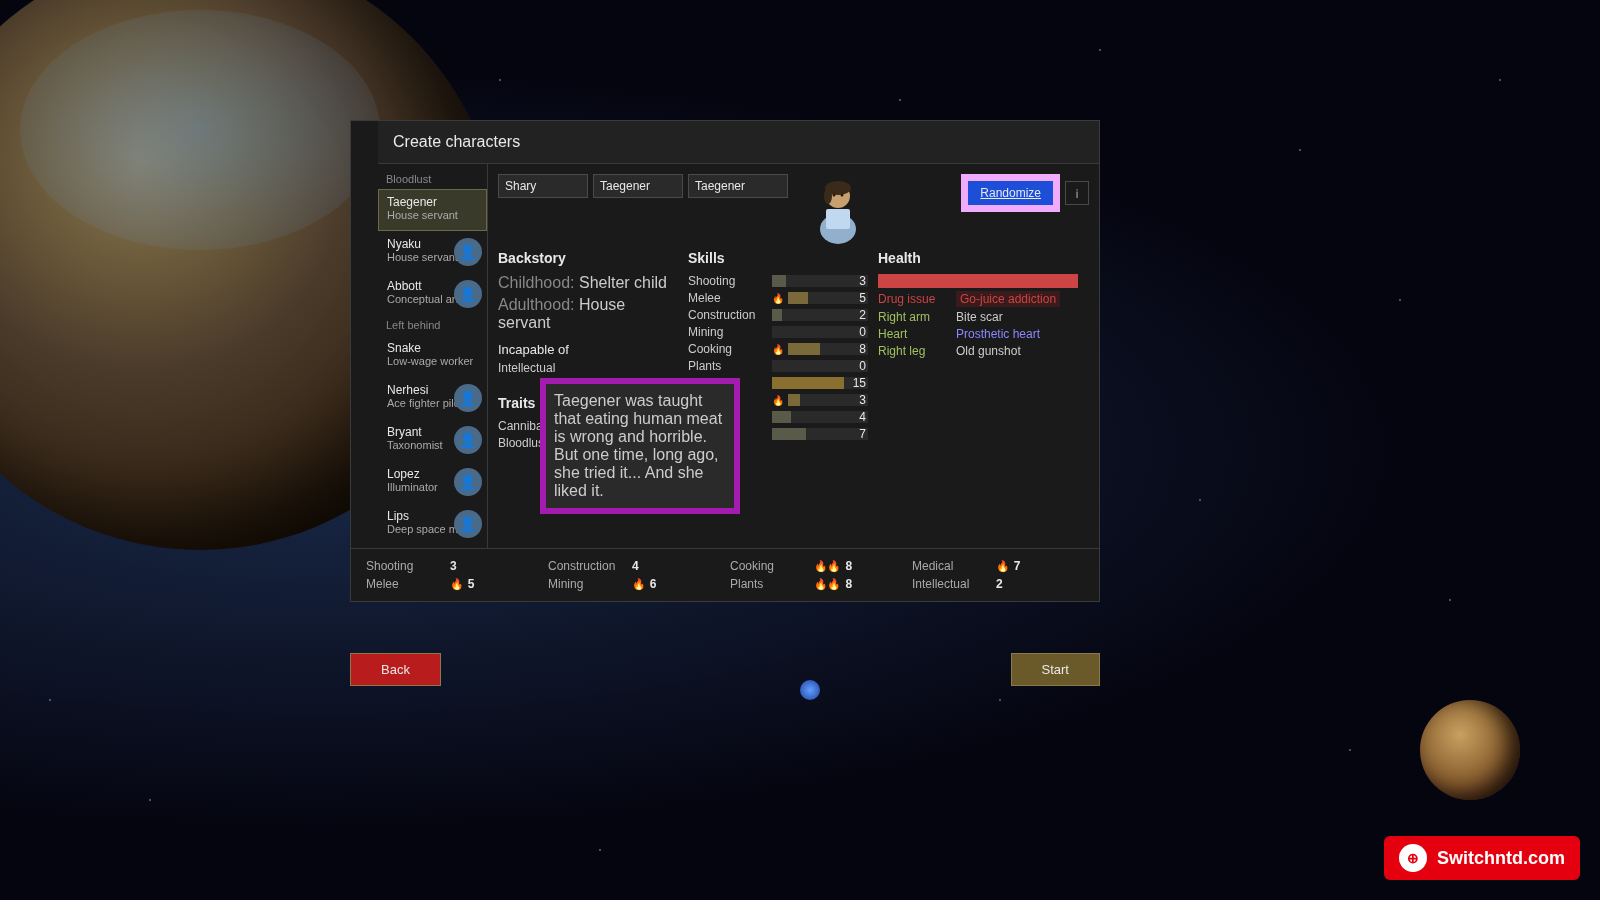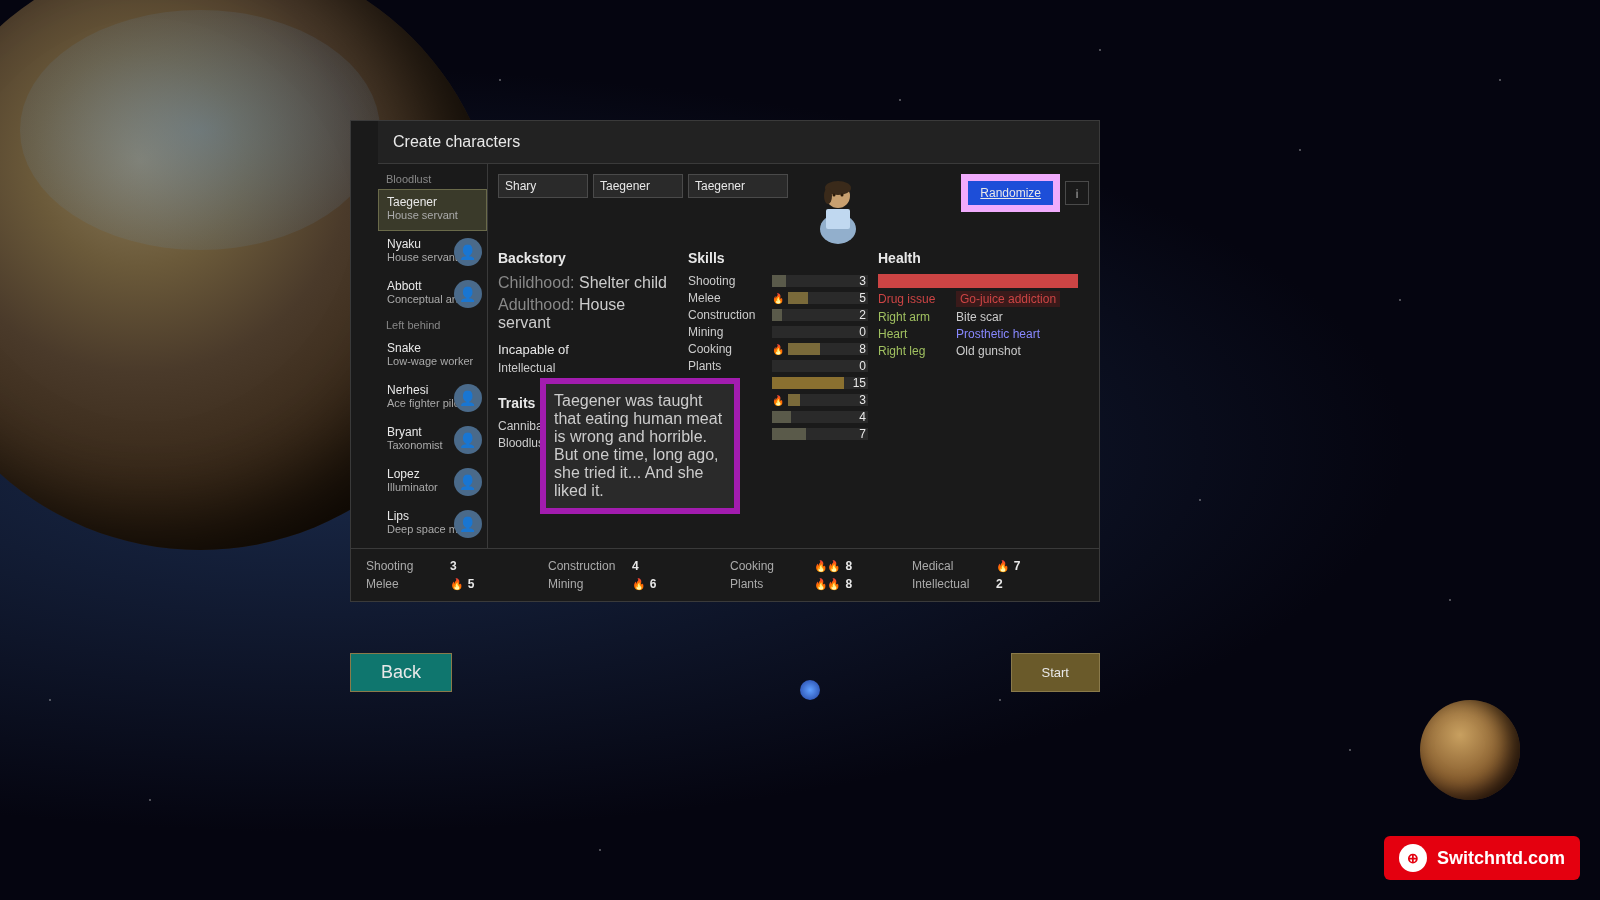--- a/index.html
+++ b/index.html
@@ -470,26 +470,26 @@
     .bottom-buttons {
       position: absolute;
       left: 350px;
       top: 653px;
       width: 750px;
       display: flex;
       justify-content: space-between;
     }
 
     .btn-back {
-      background: #0f766e;
+      background: #b91c1c;
       border: 1px solid #8a7a4a;
       color: #e8e8e8;
       padding: 8px 30px;
       cursor: pointer;
-      font-size: 18px;
+      font-size: 13px;
     }
 
     .btn-start {
       background: #6a5a2a;
       border: 1px solid #8a7a4a;
       color: #e8e8e8;
       padding: 8px 30px;
       cursor: pointer;
       font-size: 13px;
     }

